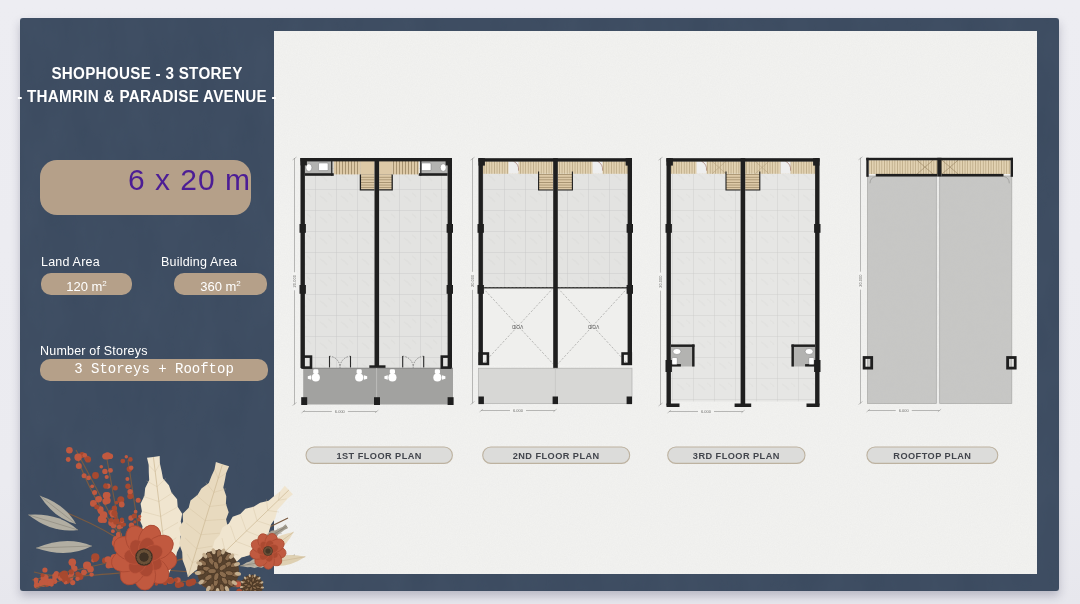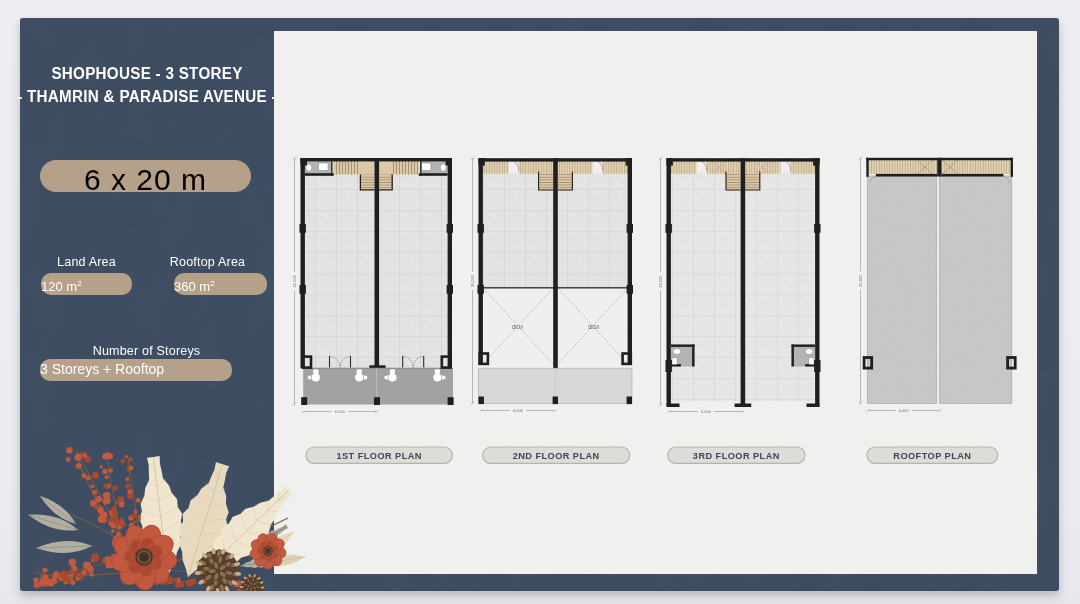--- a/index.html
+++ b/index.html
@@ -6,26 +6,26 @@
   body{width:1080px;height:604px;overflow:hidden;position:relative;
        font-family:"Liberation Sans",sans-serif;
        background:linear-gradient(180deg,#ededf2 0%,#ebebf0 80%,#e7e7ed 100%);}
   .abs{position:absolute;}
   .card{left:20px;top:18px;width:1039px;height:573px;background:#3b4a5f;
         border-radius:3px;box-shadow:0 5px 10px rgba(40,40,70,0.25);}
   .content{left:274px;top:31px;width:763px;height:543px;background:#f3f3f1;}
   .title{left:-3px;top:63px;width:300px;text-align:center;color:#fff;
          font-size:16px;font-weight:bold;letter-spacing:0.3px;line-height:22.5px;
          transform:scaleX(0.95);white-space:nowrap;}
-  .bigbadge{left:40px;top:160px;width:211px;height:32px;background:#b5a089;
-            border-radius:17px;color:#000000;font-size:30px;text-align:center;
+  .bigbadge{left:40px;top:160px;width:211px;height:55px;background:#b5a089;
+            border-radius:17px;color:#4c1d95;font-size:30px;text-align:right;
             line-height:39px;letter-spacing:1px;}
-  .slabel{color:#fff;font-size:12.5px;text-align:center;letter-spacing:0.2px;}
+  .slabel{color:#fff;font-size:12.5px;text-align:left;letter-spacing:0.2px;}
   .sbadge{background:#b5a089;border-radius:10px;color:#fff;font-size:13px;
-          }
+          text-align:center;}
   sup{font-size:8px;vertical-align:super;}
 </style>
 </head>
 <body>
 
 <div class="abs card"></div>
 
 <svg class="abs" style="left:20px;top:18px;" width="1039" height="573" viewBox="0 0 1039 573">
   <filter id="denim">
       <feTurbulence type="fractalNoise" baseFrequency="0.03 0.012" numOctaves="4" seed="7"></feTurbulence>
@@ -45,27 +45,27 @@
 </svg>
 
 <div class="abs title">SHOPHOUSE - 3 STOREY<br>- THAMRIN &amp; PARADISE AVENUE -</div>
 
 <div class="abs bigbadge">6 x 20 m</div>
 
 <div class="abs slabel" style="left:41px;top:255px;width:91px;">Land Area</div>
 
 <div class="abs sbadge" style="left:41px;top:273px;width:91px;height:22px;line-height:21px;">120 m<sup>2</sup></div>
 
-<div class="abs slabel" style="left:161px;top:255px;width:93px;">Rooftop Area</div>
+<div class="abs slabel" style="left:161px;top:255px;width:93px;">Building Area</div>
 
 <div class="abs sbadge" style="left:174px;top:273px;width:93px;height:22px;line-height:21px;">360 m<sup>2</sup></div>
 
 <div class="abs slabel" style="left:40px;top:344px;width:213px;">Number of Storeys</div>
 
-<div class="abs sbadge" style="left:40px;top:359px;width:192px;height:22px;line-height:21px;font-size:14px;">3 Storeys + Rooftop</div>
+<div class="abs sbadge" style="left:40px;top:359px;width:228px;height:22px;line-height:21px;font-size:14px;font-family:Liberation Mono, monospace;">3 Storeys + Rooftop</div>
 
 <svg class="abs" style="left:274px;top:31px;" width="763" height="543" viewBox="274 31 763 543" font-family="Liberation Sans, sans-serif">
 <defs>
 <pattern id="tiles" width="21" height="21" patternUnits="userSpaceOnUse">
   <rect width="21" height="21" fill="#e3e3e1"></rect>
   <path d="M0 0H21M0 0V21" stroke="#c7c7c5" stroke-width="0.8" fill="none"></path>
   <path d="M5 7 q4 2 7 6 M13 4 q3 2 4 4" stroke="#dadad8" stroke-width="1.6" fill="none" opacity="0.4"></path>
 </pattern>
 <pattern id="tiles3" width="21" height="21" patternUnits="userSpaceOnUse">
   <rect width="21" height="21" fill="#e6e6e4"></rect>

